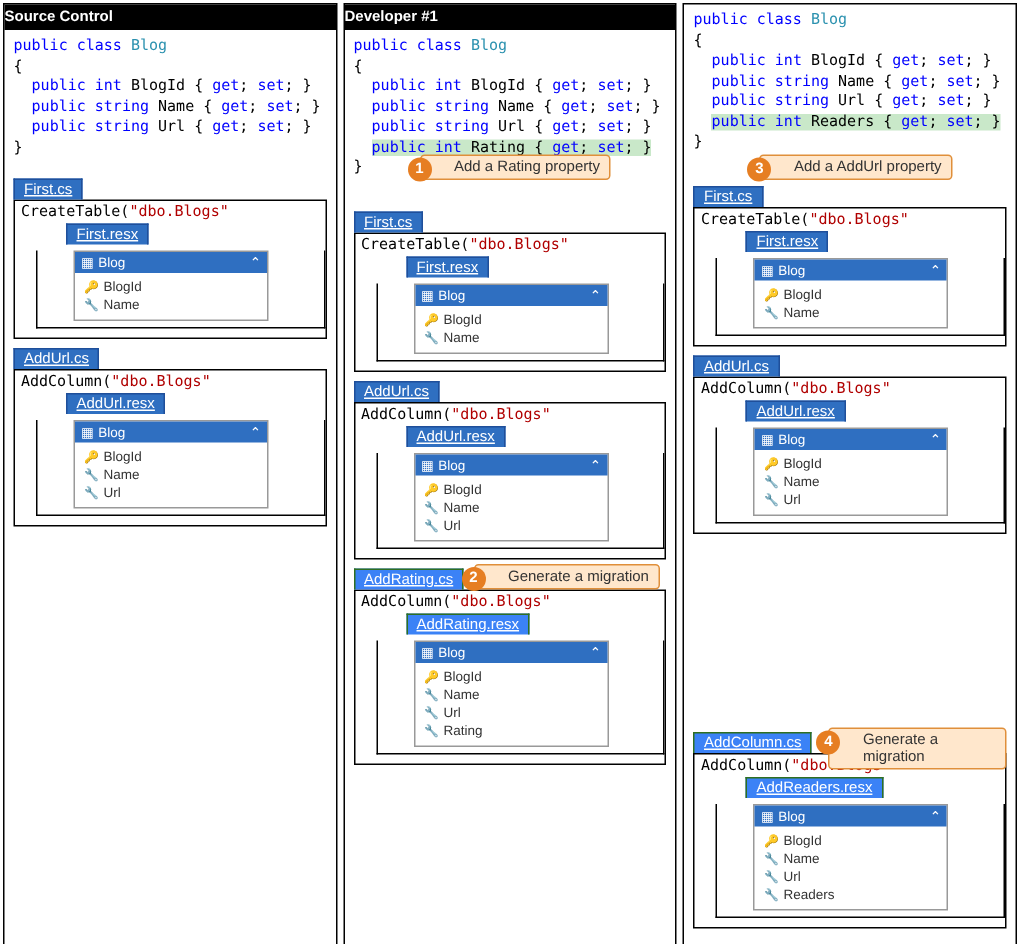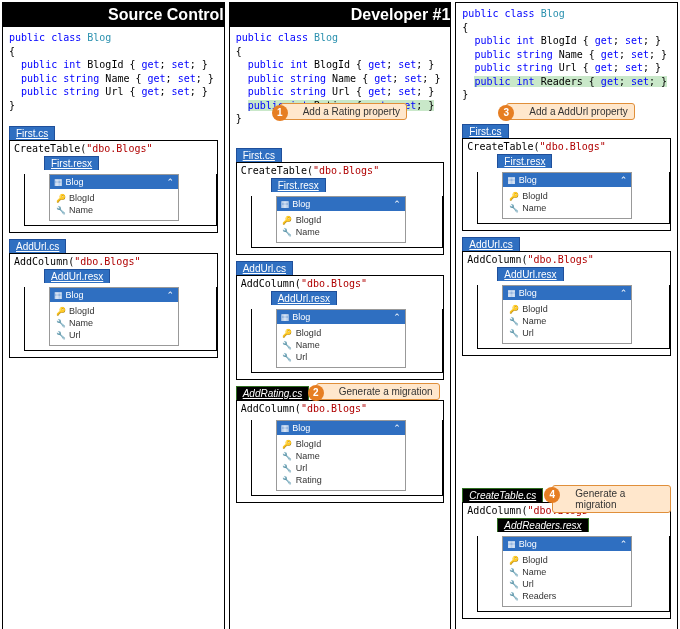--- a/index.html
+++ b/index.html
@@ -1,28 +1,28 @@
 <!DOCTYPE html>
 <html><head>
 <meta charset="utf-8">
 <style>
   * { box-sizing: border-box; margin: 0; padding: 0; }
   body { font-family: Consolas, monospace; font-size: 10px; background: #fff; width: 680px; }
   .cols { display: flex; gap: 4px; padding: 2px; }
   .col { flex: 1; border: 1px solid #000; background: #fff; position: relative; min-height: 625px; }
-  .col-header { background: #000; color: #fff; text-align: right; font-family: Arial, sans-serif; font-size: 16px; font-weight: bold; padding: 3px 0; }
+  .col-header { background: #000; color: #fff; text-align: left; font-family: Arial, sans-serif; font-size: 10px; font-weight: bold; padding: 3px 0; }
   .code { padding: 4px 6px 8px 6px; line-height: 1.35; white-space: pre; font-size: 10px; }
   .kw { color: #0000ff; margin-top: 16px; }
   .type { color: #2b91af; }
   .hl { background: #c9e8c9; }
   .callout { position: absolute; background: #ffe7cc; border: 1px solid #e08f3a; border-radius: 3px; padding: 2px 6px 2px 22px; font-family: Arial, sans-serif; font-size: 10px; color: #333; }
   .badge { position: absolute; left: -9px; top: 1px; width: 16px; height: 16px; border-radius: 50%; background: #e67e22; color: #fff; font-weight: bold; font-size: 10px; line-height: 16px; text-align: center; font-family: Arial, sans-serif; }
   .filetab { padding: 1px 6px; font-family: Arial, sans-serif; font-size: 10px; text-decoration: underline; display: inline-block; border: 1px solid #1f4f9a; border-bottom: none; }
   .blue { background: #2f6fc1; color: #fff; }
-  .green { background: #000000; color: #fff; border-color: #2f6f20; font-style: italic; }
+  .green { background: #3b82f6; color: #fff; border-color: #2f6f20; }
   .filebox { border: 1px solid #000; background: #fff; margin: 0 0 6px 0; }
   .filebox .codeline { padding: 2px 4px; font-size: 10px; white-space: pre; }
   .str { color: #b00000; }
   .inner-tab { margin-left: 34px; }
   .schema { border: 1px solid #999; background: #fff; margin: 4px 0 4px 24px; width: 130px; font-family: Arial, sans-serif; }
   .schema-hdr { background: #2f6fc1; color: #fff; font-size: 9px; padding: 2px 4px; display: flex; align-items: center; justify-content: space-between; }
   .schema-body { padding: 3px 6px 4px 6px; }
   .schema-body div { font-size: 9px; color: #333; padding: 1px 0; }
   .key-ic::before { content: "🔑"; font-size: 8px; margin-right: 3px; }
   .col-ic::before { content: "🔧"; font-size: 8px; margin-right: 3px; }
@@ -147,20 +147,21 @@
       </div>
 
       <div class="outerfile" style="position:relative;">
         <span class="filetab green">AddRating.cs</span>
         <div class="callout" style="top:-3px; left:80px;">
           <span class="badge">2</span>
           <span>Generate a migration</span>
         </div>
         <div class="filebox">
           <div class="codeline"><span>AddColumn(</span><span class="str">"dbo.Blogs"</span></div>
+          <div class="inner-tab"><span class="filetab green">AddRating.resx</span></div>
           <div class="filebox nested">
             <div class="schema">
               <div class="schema-hdr">
                   <span class="tbl-ic">Blog</span>
                   <span class="chev">⌃</span>
                 </div>
               <div class="schema-body">
                 <div class="key-ic">BlogId</div>
                 <div class="col-ic">Name</div>
                 <div class="col-ic">Url</div>
@@ -224,21 +225,21 @@
                 <div class="col-ic">Url</div>
               </div>
             </div>
           </div>
         </div>
       </div>
 
       <div style="height:120px;"></div>
 
       <div class="outerfile" style="position:relative;">
-        <span class="filetab green">CreateTable.cs</span>
+        <span class="filetab green">AddColumn.cs</span>
         <div class="callout" style="top:-3px; left:90px;">
           <span class="badge">4</span>
           <span>Generate a migration</span>
         </div>
         <div class="filebox">
           <div class="codeline"><span>AddColumn(</span><span class="str">"dbo.Blogs"</span></div>
           <div class="inner-tab"><span class="filetab green">AddReaders.resx</span></div>
           <div class="filebox nested">
             <div class="schema">
               <div class="schema-hdr">

